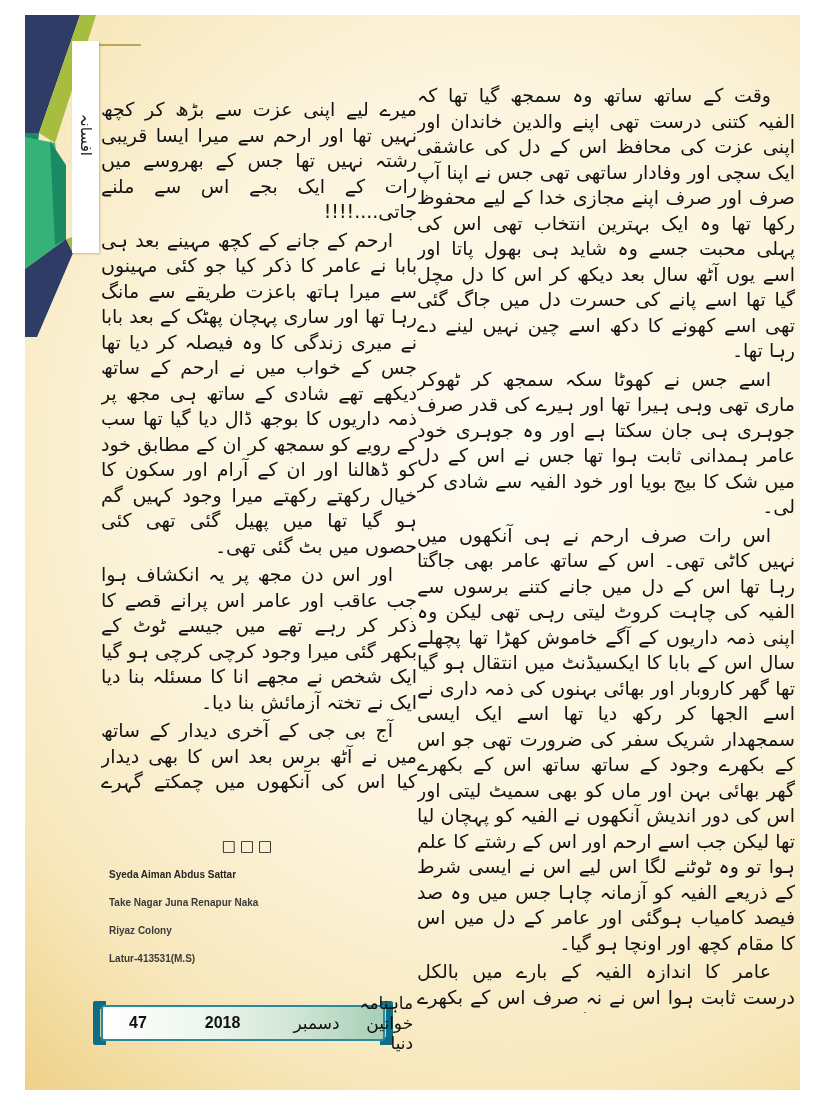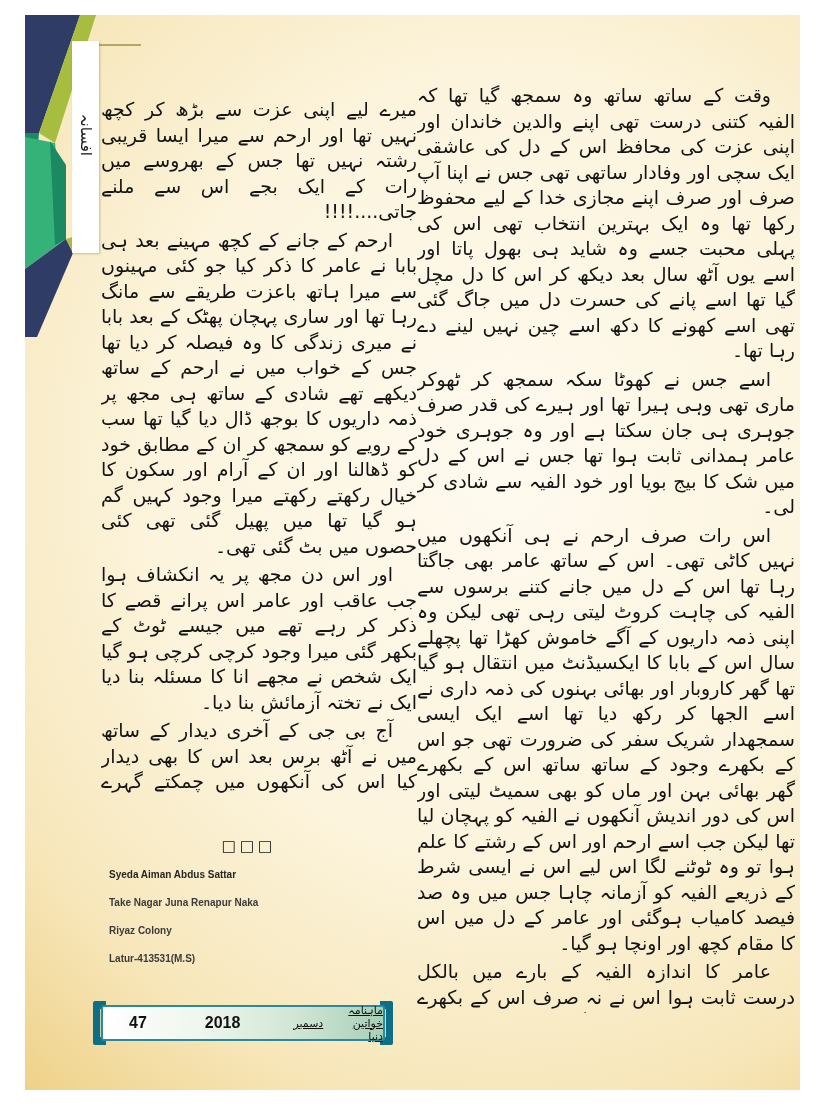--- a/index.html
+++ b/index.html
@@ -38,21 +38,21 @@
   .cap.right{right:0;border-radius:0 2px 2px 0;
     clip-path:polygon(0 0,100% 0,100% 100%,0 100%,0 82%,45% 82%,45% 18%,0 18%);}
   .bar{position:absolute;left:8px;top:4px;right:8px;height:36px;
     border:2px solid #2a8a9c;border-radius:3px;box-sizing:border-box;
     background:linear-gradient(90deg,#ffffff 0%,#eef6ee 35%,#cfe5d4 70%,#a8cfb8 100%);
     display:flex;align-items:center;}
   .bar .num{font-family:"Liberation Sans",sans-serif;font-weight:bold;
     font-size:16px;color:#111;}
   .bar .pageno{margin-left:26px;}
   .bar .year{margin-left:58px;}
-  .bar .urdu{direction:rtl;font-size:11px;color:#111;text-decoration:underline;}
+  .bar .urdu{direction:rtl;font-size:17px;color:#111;}
   .bar .month{margin-left:53px;}
   .bar .mag{margin-left:20px;}
 </style>
 </head>
 <body>
 
 <div class="page">
 
   <svg class="corner" viewBox="0 0 86 340">
     <polygon points="0,0 55,0 14,118 0,118" fill="#2e3c66"></polygon>

